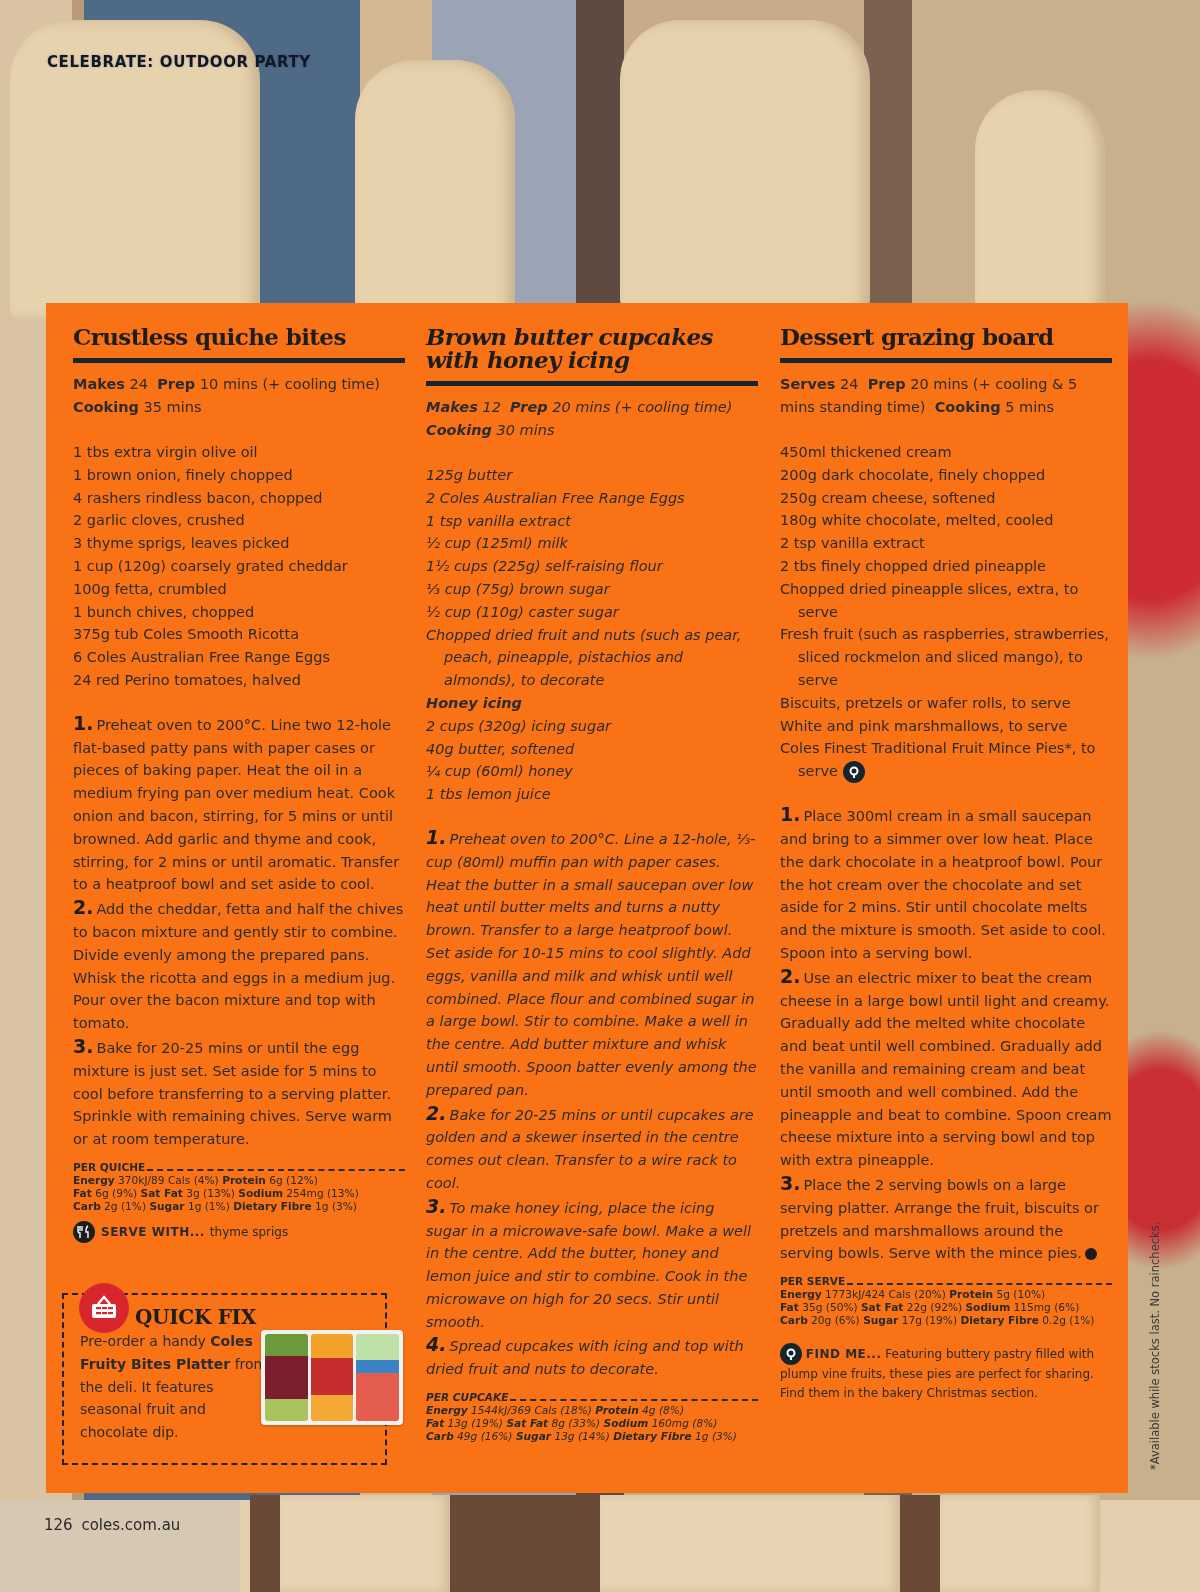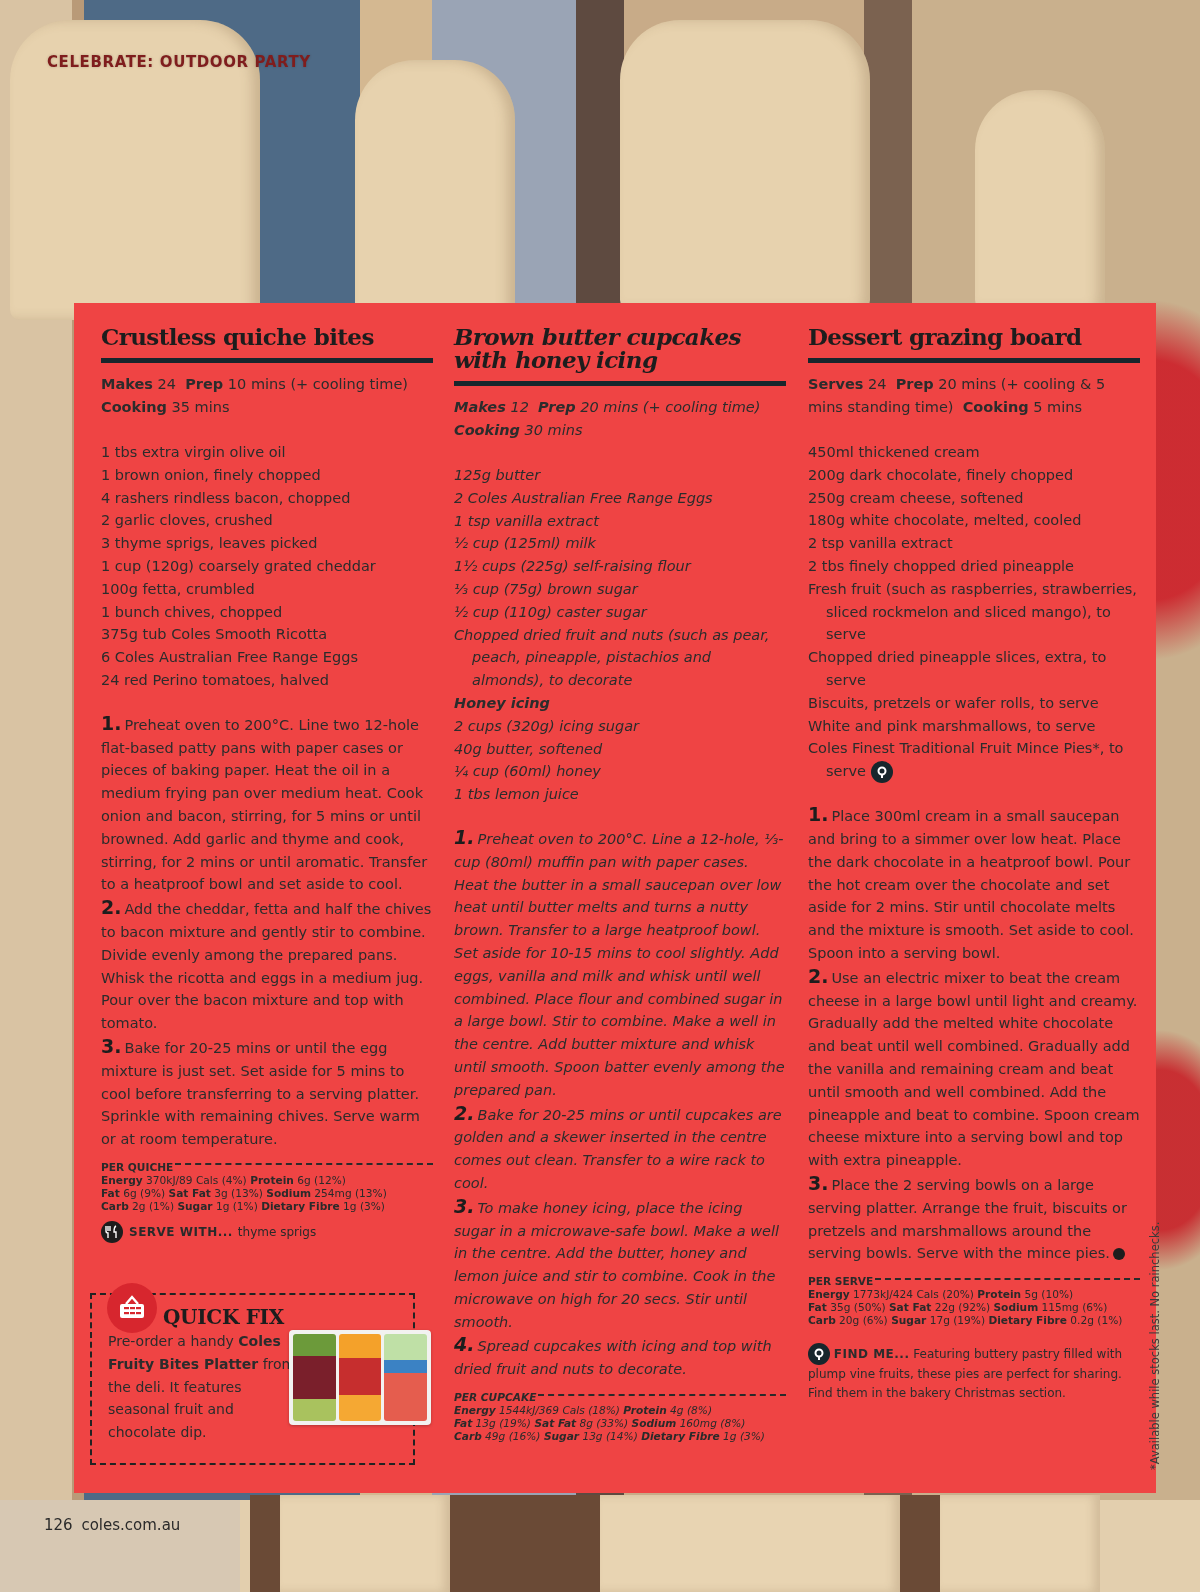--- a/index.html
+++ b/index.html
@@ -25,51 +25,50 @@
   }
   .bg-bottom {
     position: absolute; left: 0; right: 0; top: 1500px; bottom: 0;
     background: linear-gradient(90deg, #d7c8b3 0 20%, #e3cfae 20% 100%);
   }
   .bottom-picket { position: absolute; top: 1495px; height: 97px; background: #e8d4b2; box-shadow: inset -6px 0 10px rgba(120,90,60,0.2); }
   .bottom-gap { position: absolute; top: 1495px; height: 97px; background: #6a4a36; }
 
   .section-label {
     position: absolute; left: 47px; top: 53px;
-    color: #7f1d1d; font-weight: bold; font-size: 15px; letter-spacing: 0.6px;
+    color: #0f172a; font-weight: bold; font-size: 15px; letter-spacing: 0.6px;
     font-family: "DejaVu Sans", sans-serif;
     text-shadow: 0 0 3px rgba(0,0,0,0.2);
   }
 
   
   .card {
     position: absolute; left: 46px; top: 303px; width: 1082px; height: 1190px;
-    background: #ef4444;
-    margin-left: 28px;
+    background: #f97316;
   }
   .col { position: absolute; top: 22px; width: 332px; }
   .col1 { left: 27px; }
   .col2 { left: 380px; font-style: italic; }
   .col3 { left: 734px; }
 
   .recipe-title {
     font-family: "DejaVu Serif", serif; font-weight: bold;
     font-size: 23px; line-height: 23px; letter-spacing: -0.6px; color: #1d1d1d;
     padding-bottom: 10px; border-bottom: 5px solid #17262c; margin-bottom: 10px;
   }
   .meta { font-size: 14.5px; line-height: 23px; color: #2c2c2c; margin-bottom: 22px; }
   .meta b { font-weight: bold; }
   .ing-list { list-style: none; font-size: 14.5px; line-height: 22.8px; color: #2c2c2c; margin-bottom: 20px; }
   .ing-list li { padding-left: 18px; text-indent: -18px; }
   .ing-list li.sub { font-weight: bold; }
   .method { font-size: 14.5px; line-height: 22.8px; color: #2c2c2c; }
   .method .step-num { font-weight: bold; font-size: 19px; color: #1d1d1d; margin-right: 3px; }
 
   .nutrition { margin-top: 10px; font-size: 10.6px; line-height: 13px; color: #2a2a2a; }
-  .nutrition .n-head { font-weight: bold; display: flex; align-items: center; }
+  .nutrition .n-head { font-weight: bold; display: flex; }
   .nutrition .n-head .dash { flex: 1; border-bottom: 2px dashed #2a2a2a; margin-left: 2px; transform: translateY(-3px); }
   .nutrition b { font-weight: bold; }
 
   .serve-with { margin-top: 8px; display: flex; align-items: center; font-size: 12px; }
   .serve-with .cutlery-icon {
     width: 22px; height: 22px; border-radius: 50%; background: #1d1d1d;
     display: inline-flex; align-items: center; justify-content: center; margin-right: 6px;
   }
   .serve-with .sw-label { font-weight: bold; letter-spacing: 0.5px; margin-right: 5px; }
 
@@ -254,22 +253,22 @@
       <b>Prep</b> <span>20 mins (+ cooling &amp; 5 mins standing time)</span>&nbsp;
       <b>Cooking</b> <span>5 mins</span>
     </div>
     <ul class="ing-list">
       <li>450ml thickened cream</li>
       <li>200g dark chocolate, finely chopped</li>
       <li>250g cream cheese, softened</li>
       <li>180g white chocolate, melted, cooled</li>
       <li>2 tsp vanilla extract</li>
       <li>2 tbs finely chopped dried pineapple</li>
+      <li>Chopped dried pineapple slices, extra, to serve</li>
       <li>Fresh fruit (such as raspberries, strawberries, sliced rockmelon and sliced mango), to serve</li>
-      <li>Chopped dried pineapple slices, extra, to serve</li>
       <li>Biscuits, pretzels or wafer rolls, to serve</li>
       <li>White and pink marshmallows, to serve</li>
       <li><span>Coles Finest Traditional Fruit Mince Pies*, to serve</span> <span class="find-icon">
             <svg width="14" height="14" viewBox="0 0 14 14">
               <circle cx="7" cy="6" r="3.5" stroke="#fff" stroke-width="2" fill="none"></circle>
               <path d="M7 9.5 L7 13" stroke="#fff" stroke-width="2"></path>
             </svg>
           </span></li>
     </ul>
     <div class="method">

